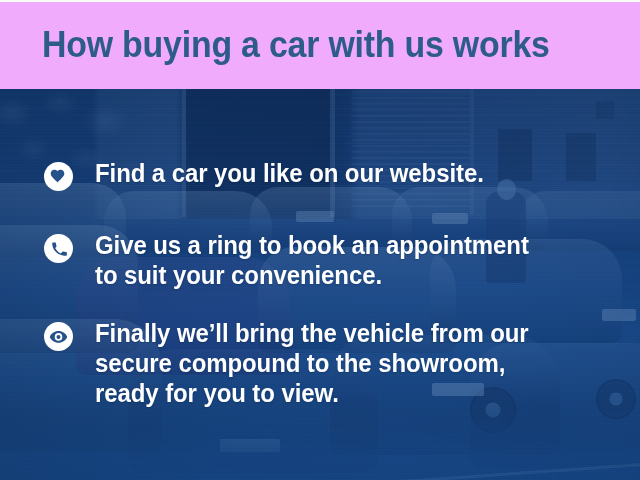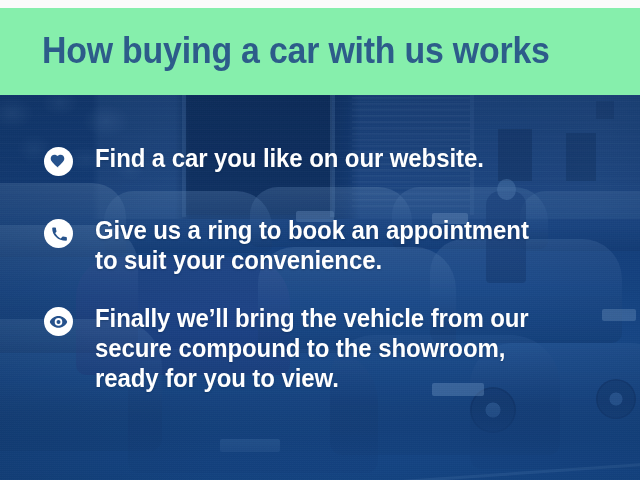--- a/index.html
+++ b/index.html
@@ -17,24 +17,24 @@
     width: 640px;
     height: 480px;
     overflow: hidden;
     background: #fbfbfa;
   }
 
   
   .header-band {
     position: absolute;
     left: 0;
-    top: 8px;
+    top: 2px;
     width: 640px;
     height: 87px;
-    background: #86efac;
+    background: #f0abfc;
     z-index: 6;
   }
   .page-title {
     position: absolute;
     left: 42px;
     top: 24px;
     font-size: 36px;
     line-height: 38px;
     font-weight: bold;
     letter-spacing: -0.2px;
@@ -284,21 +284,21 @@
     opacity: 0.20;
     background-image:
       repeating-linear-gradient(0deg, rgba(255,255,255,0.05) 0 1px, rgba(0,0,0,0.05) 1px 2px),
       repeating-linear-gradient(90deg, rgba(255,255,255,0.04) 0 1px, rgba(0,0,0,0.04) 1px 2px);
   }
 
   
   .bullet-list {
     position: absolute;
     left: 0;
-    top: 72px;
+    top: 87px;
     width: 640px;
     height: 393px;
     z-index: 5;
   }
   .bullet-row {
     position: absolute;
     left: 44px;
   }
   .bullet-row.row-1 { top: 75px; }
   .bullet-row.row-2 { top: 147px; }

